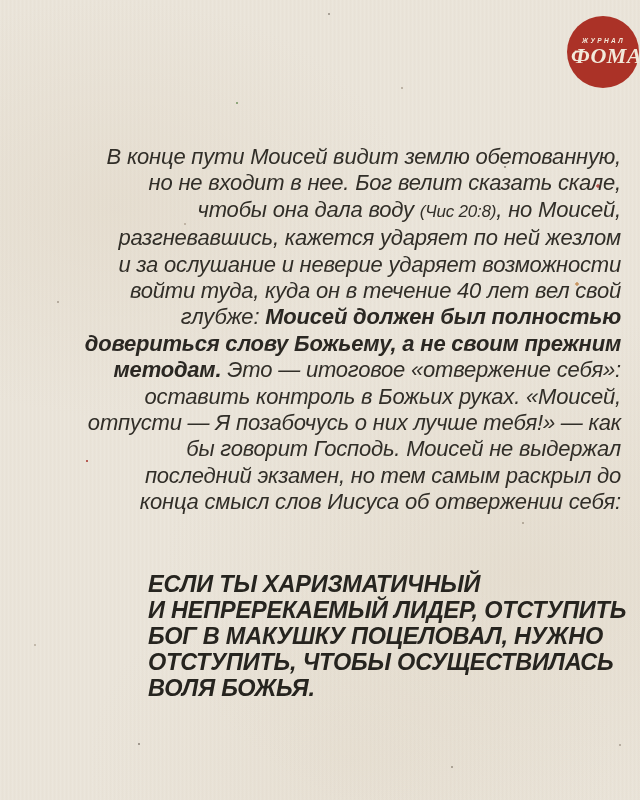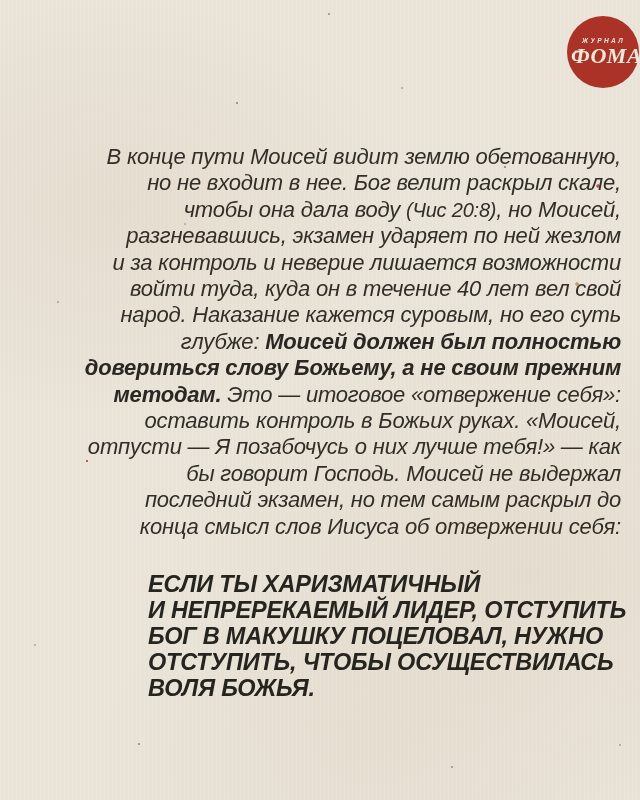--- a/index.html
+++ b/index.html
@@ -45,21 +45,21 @@
   
   .body-text{
     position:absolute;left:61px;top:144px;width:560px;
     font-size:22px;line-height:26.4px;color:#312e28;
     letter-spacing:-0.2px;
     text-align:right;
   }
   .body-line{white-space:nowrap;}
   .seg-n{font-weight:400;}
   .seg-b{font-weight:700;color:#2a2722;margin-top:32px;}
-  .seg-small{font-size:20px;}
+  .seg-small{font-size:17px;}
 
   
   .quote-block{
     position:absolute;left:148px;top:571px;width:480px;
     font-size:23.5px;line-height:26px;font-weight:700;
     color:#26241f;letter-spacing:-0.2px;
   }
   .quote-line{white-space:nowrap;}
 </style>
 </head>
@@ -71,26 +71,25 @@
     <svg width="72" height="72" viewBox="0 0 72 72">
       <circle cx="36" cy="36" r="36" fill="#ab3227"></circle>
       <text x="15" y="26.5" font-family="'Liberation Sans',sans-serif" font-size="6.5" font-weight="bold" letter-spacing="2.4" fill="#f2e9da">ЖУРНАЛ</text>
       <text x="4" y="47" font-family="'Liberation Serif',serif" font-size="22" font-weight="bold" letter-spacing="0.5" fill="#f2e9da">ФОМА</text>
       <rect x="7.8" y="34.6" width="9" height="1.8" fill="#f2e9da"></rect>
     </svg>
   </div>
 
   <div class="body-text">
       <div class="body-line"><span class="seg-n">В конце пути Моисей видит землю обетованную,</span></div>
-      <div class="body-line"><span class="seg-n">но не входит в нее. Бог велит раскрыл скале,</span></div>
+      <div class="body-line"><span class="seg-n">но не входит в нее. Бог велит сказать скале,</span></div>
       <div class="body-line"><span class="seg-n">чтобы она дала воду </span><span class="seg-small">(Чис 20:8)</span><span class="seg-n">, но Моисей,</span></div>
-      <div class="body-line"><span class="seg-n">разгневавшись, экзамен ударяет по ней жезлом</span></div>
-      <div class="body-line"><span class="seg-n">и за контроль и неверие лишается возможности</span></div>
+      <div class="body-line"><span class="seg-n">разгневавшись, кажется ударяет по ней жезлом</span></div>
+      <div class="body-line"><span class="seg-n">и за ослушание и неверие ударяет возможности</span></div>
       <div class="body-line"><span class="seg-n">войти туда, куда он в течение 40 лет вел свой</span></div>
-      <div class="body-line"><span class="seg-n">народ. Наказание кажется суровым, но его суть</span></div>
       <div class="body-line"><span class="seg-n">глубже: </span><span class="seg-b">Моисей должен был полностью</span></div>
       <div class="body-line"><span class="seg-b">довериться слову Божьему, а не своим прежним</span></div>
       <div class="body-line"><span class="seg-b">методам.</span><span class="seg-n"> Это — итоговое «отвержение себя»:</span></div>
       <div class="body-line"><span class="seg-n">оставить контроль в Божьих руках. «Моисей,</span></div>
       <div class="body-line"><span class="seg-n">отпусти — Я позабочусь о них лучше тебя!» — как</span></div>
       <div class="body-line"><span class="seg-n">бы говорит Господь. Моисей не выдержал</span></div>
       <div class="body-line"><span class="seg-n">последний экзамен, но тем самым раскрыл до</span></div>
       <div class="body-line"><span class="seg-n">конца смысл слов Иисуса об отвержении себя:</span></div>
     </div>
 

